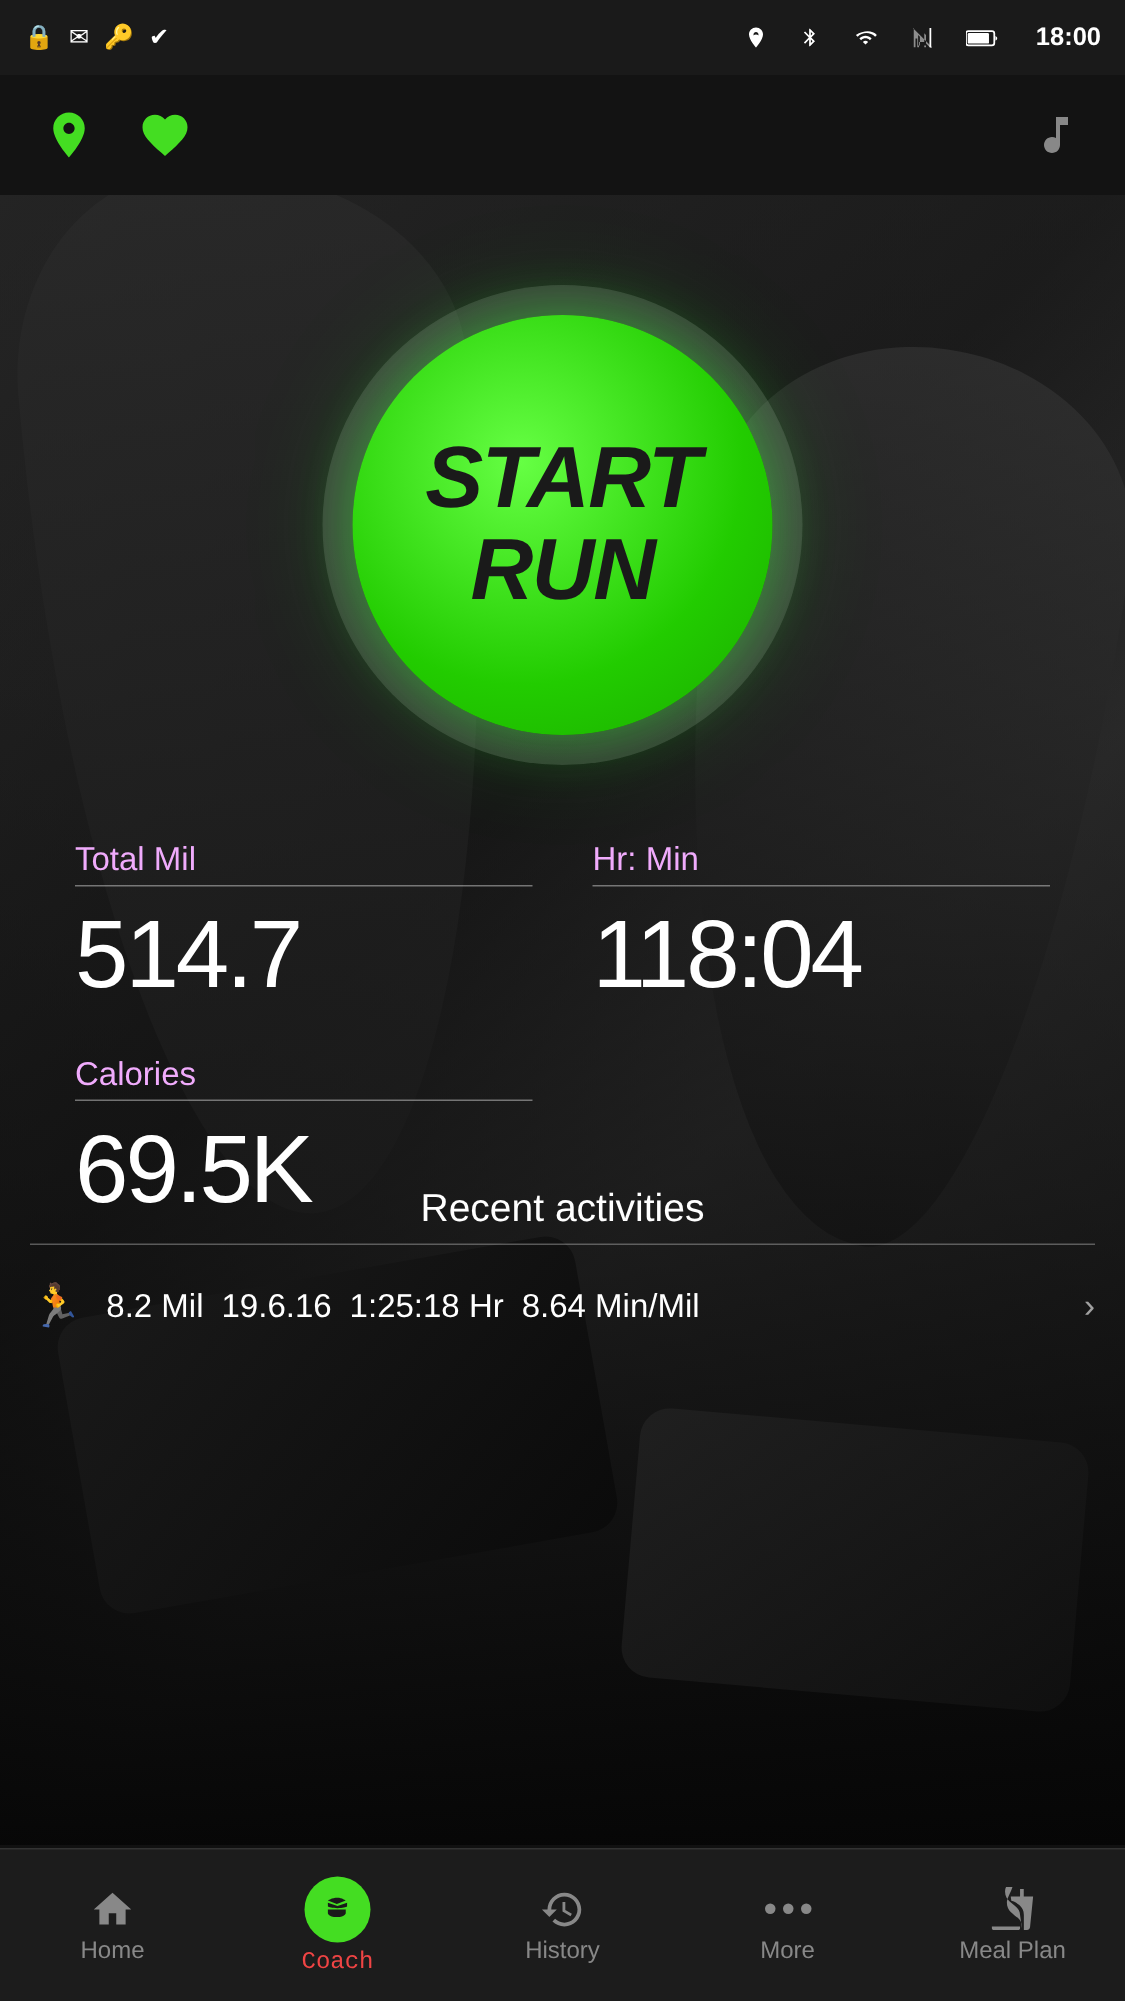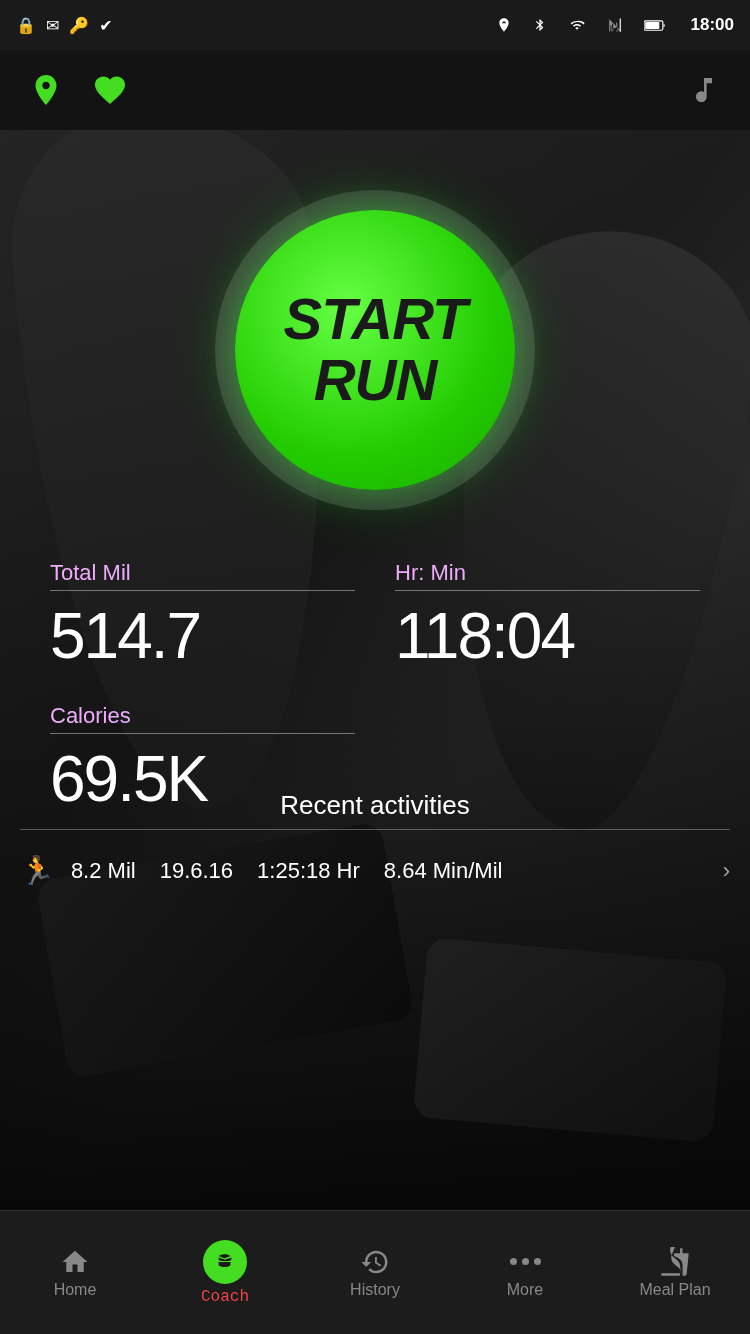--- a/index.html
+++ b/index.html
@@ -210,41 +210,41 @@
       margin-bottom: 16px;
     }
     .activity-row {
       display: flex;
       align-items: center;
       gap: 16px;
       padding: 8px 0;
     }
     .activity-data {
       display: flex;
-      gap: 24px;
+      gap: 12px;
       align-items: center;
       flex: 1;
     }
     .activity-value {
       font-size: 22px;
       color: white;
       font-weight: 300;
     }
     .activity-arrow {
       color: rgba(255,255,255,0.6);
       font-size: 22px;
     }
 
     
     .bottom-nav {
       position: absolute;
       bottom: 0;
       left: 0;
       width: 750px;
-      height: 124px;
+      height: 102px;
       background: #1c1c1c;
       display: flex;
       align-items: center;
       justify-content: center;
       border-top: 1px solid #333;
       z-index: 20;
     }
     .nav-item {
       display: flex;
       flex-direction: column;

